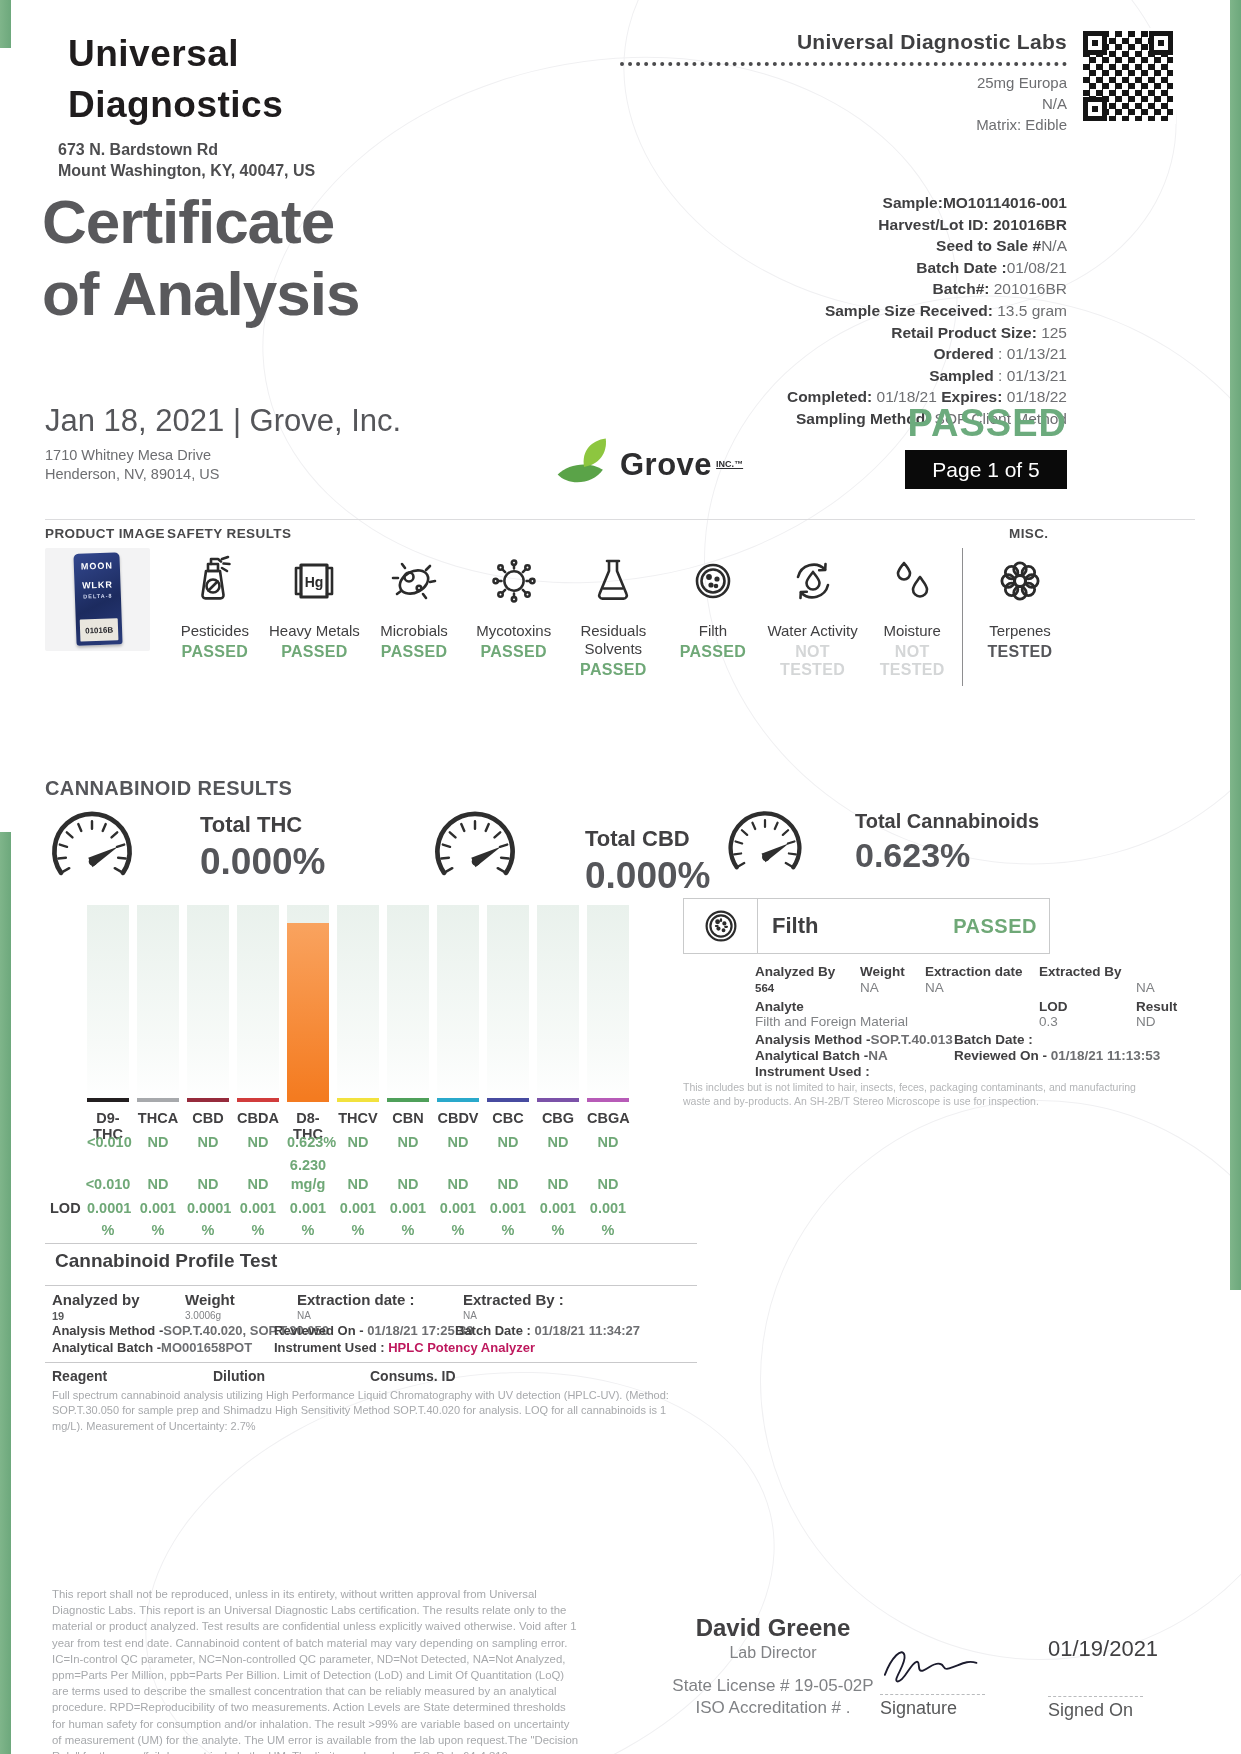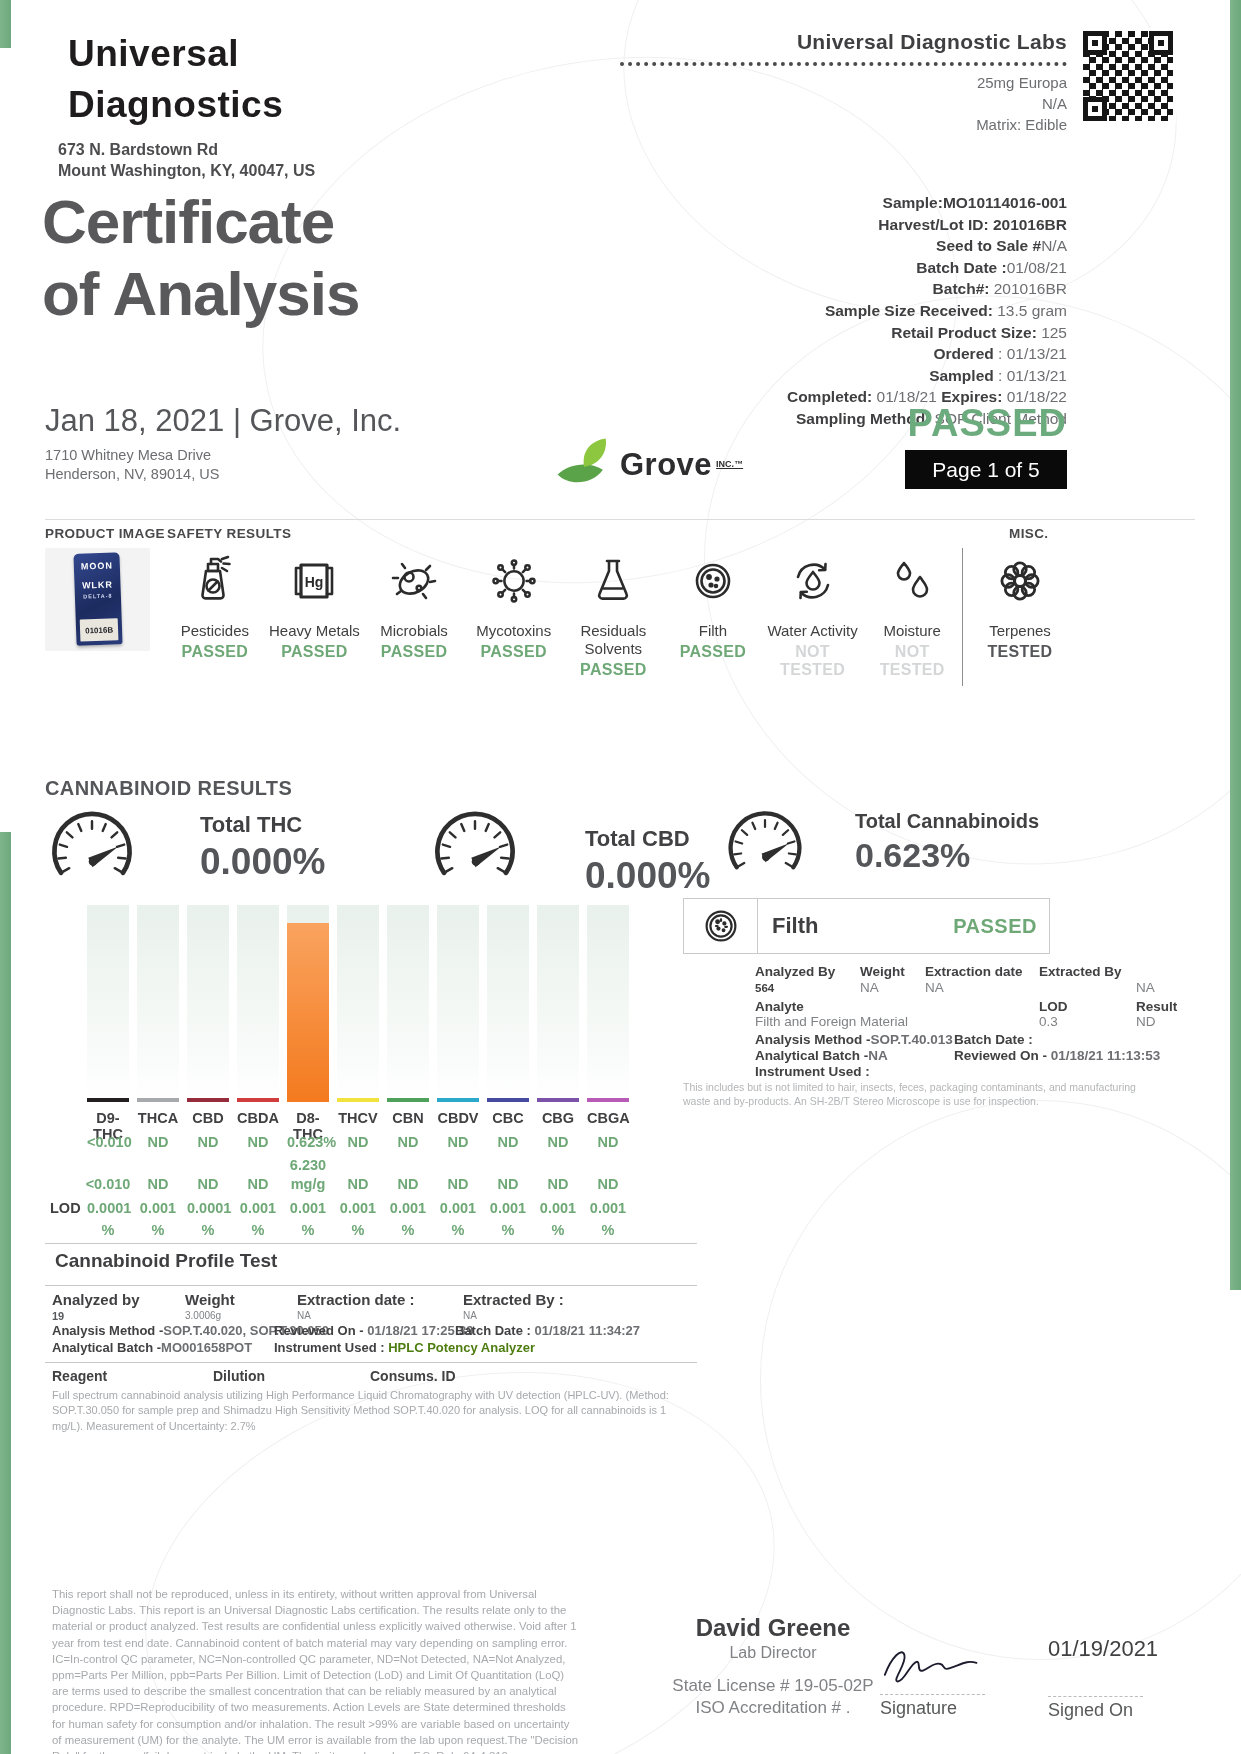--- a/index.html
+++ b/index.html
@@ -541,21 +541,21 @@
   <span class="abs pt fb" style="left:463px;top:1291px;font-weight:700;color:#414042;font-size:15px;">Extracted By :</span>
   <span class="abs pt" style="left:52px;top:1310px;font-size:11px;font-weight:700;color:#58595b;">19</span>
   <span class="abs pt" style="left:185px;top:1310px;font-size:10px;color:#808285;">3.0006g</span>
   <span class="abs pt" style="left:297px;top:1310px;font-size:10px;color:#808285;">NA</span>
   <span class="abs pt" style="left:463px;top:1310px;font-size:10px;color:#808285;">NA</span>
 
   <span class="abs pt" style="left:52px;top:1323px;font-size:13px;"><b style="color:#414042;">Analysis Method -</b><b style="color:#6d6e71;">SOP.T.40.020, SOP.T.30.050</b></span>
   <span class="abs pt" style="left:274px;top:1323px;font-size:13px;"><b style="color:#414042;">Reviewed On - </b><b style="color:#6d6e71;">01/18/21 17:25:39</b></span>
   <span class="abs pt" style="left:455px;top:1323px;font-size:13px;"><b style="color:#414042;">Batch Date : </b><b style="color:#6d6e71;">01/18/21 11:34:27</b></span>
   <span class="abs pt" style="left:52px;top:1340px;font-size:13px;"><b style="color:#414042;">Analytical Batch -</b><b style="color:#6d6e71;">MO001658POT</b></span>
-  <span class="abs pt" style="left:274px;top:1340px;font-size:13px;"><b style="color:#414042;">Instrument Used : </b><b style="color:#4d7c0f;">HPLC Potency Analyzer</b></span>
+  <span class="abs pt" style="left:274px;top:1340px;font-size:13px;"><b style="color:#414042;">Instrument Used : </b><b style="color:#be185d;">HPLC Potency Analyzer</b></span>
 
   <div class="abs pt-line" style="top:1362px;"></div>
   <span class="abs pt fb" style="left:52px;top:1368px;font-weight:700;color:#414042;font-size:14px;">Reagent</span>
   <span class="abs pt fb" style="left:213px;top:1368px;font-weight:700;color:#414042;font-size:14px;">Dilution</span>
   <span class="abs pt fb" style="left:370px;top:1368px;font-weight:700;color:#414042;font-size:14px;">Consums. ID</span>
   <div class="abs pt-desc">Full spectrum cannabinoid analysis utilizing High Performance Liquid Chromatography with UV detection (HPLC-UV). (Method: SOP.T.30.050 for sample prep and Shimadzu High Sensitivity Method SOP.T.40.020 for analysis. LOQ for all cannabinoids is 1 mg/L). Measurement of Uncertainty: 2.7%</div>
 
   <div class="abs disclaimer">This report shall not be reproduced, unless in its entirety, without written approval from Universal Diagnostic Labs. This report is an Universal Diagnostic Labs certification. The results relate only to the material or product analyzed. Test results are confidential unless explicitly waived otherwise. Void after 1 year from test end date. Cannabinoid content of batch material may vary depending on sampling error. IC=In-control QC parameter, NC=Non-controlled QC parameter, ND=Not Detected, NA=Not Analyzed, ppm=Parts Per Million, ppb=Parts Per Billion. Limit of Detection (LoD) and Limit Of Quantitation (LoQ) are terms used to describe the smallest concentration that can be reliably measured by an analytical procedure. RPD=Reproducibility of two measurements. Action Levels are State determined thresholds for human safety for consumption and/or inhalation. The result &gt;99% are variable based on uncertainty of measurement (UM) for the analyte. The UM error is available from the lab upon request.The "Decision Rule" for the pass/fail does not include the UM. The limits are based on F.S. Rule 64-4.310.</div>
 
   <div class="abs director">

